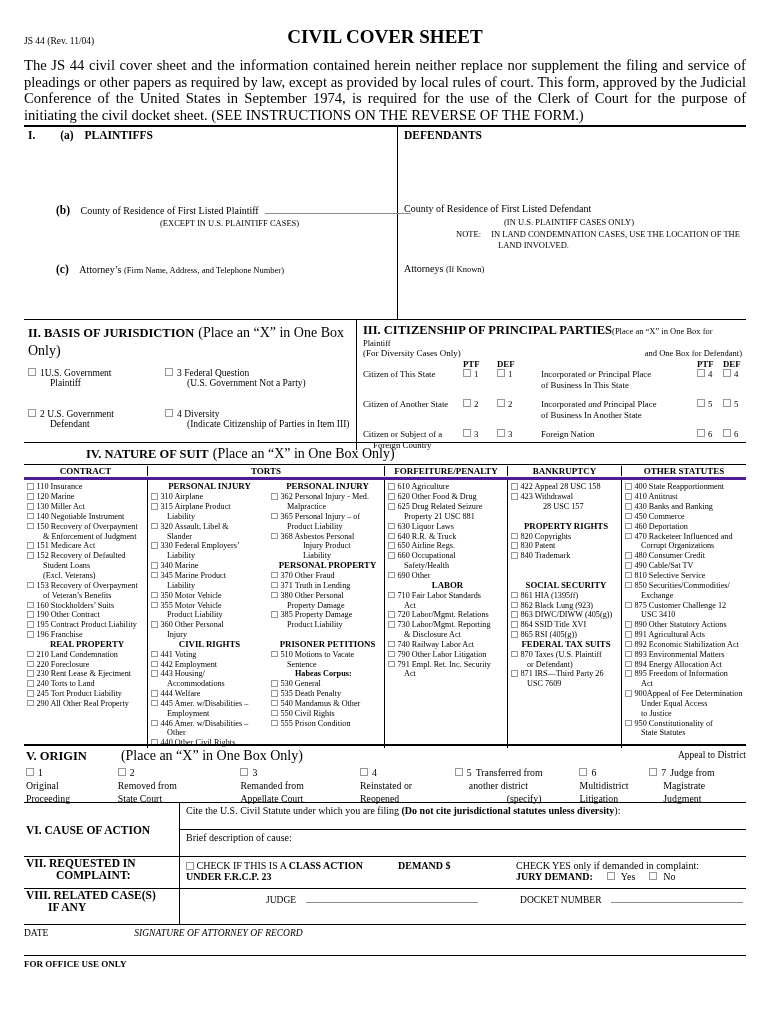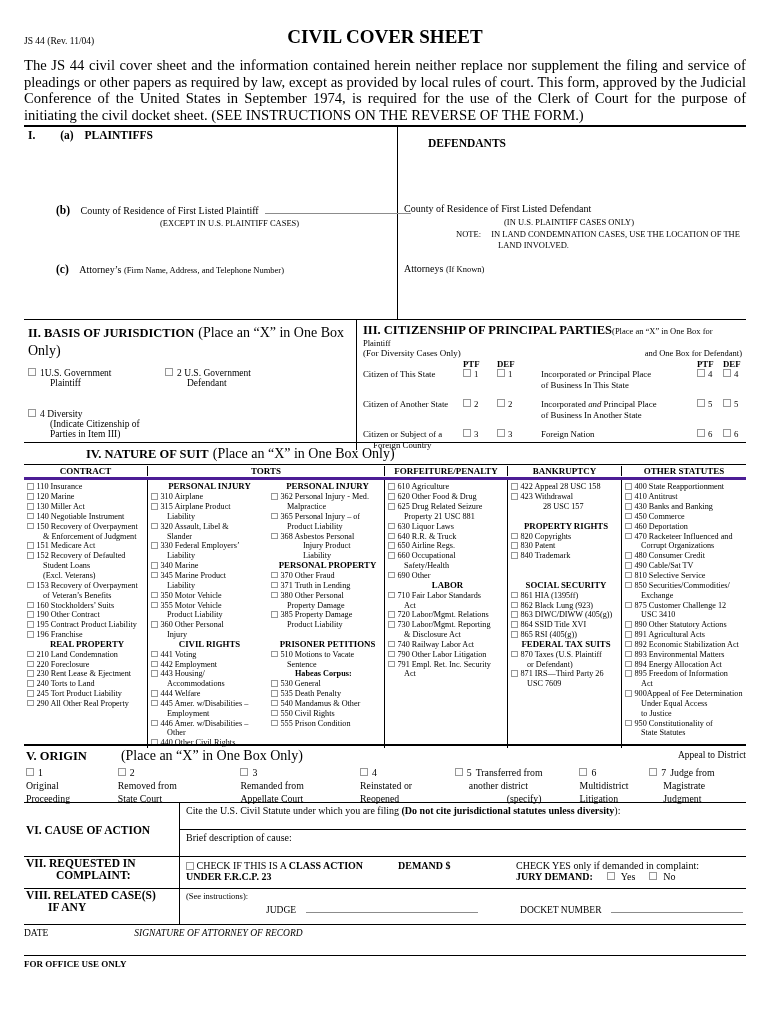--- a/index.html
+++ b/index.html
@@ -124,21 +124,21 @@
           <span class="fill-line" style="width:146px; margin-left:4px;"></span>
         </div>
         <div class="pos small" style="top:91px; left:136px;">(EXCEPT IN U.S. PLAINTIFF CASES)</div>
         <div class="pos" style="top:136px; left:32px;">
           <span class="t11b">(c)</span>
           <span style="margin-left:8px;">Attorney’s</span>
           <span class="small">(Firm Name, Address, and Telephone Number)</span>
         </div>
       </div>
       <div class="sec1-right">
-        <div class="pos t11b" style="top:10px; left:6px;margin-left:24px;">DEFENDANTS</div>
+        <div class="pos t11b" style="top:2px; left:6px;">DEFENDANTS</div>
         <div class="pos" style="top:76px; left:6px;">County of Residence of First Listed Defendant</div>
         <div class="pos small" style="top:90px; left:106px;">(IN U.S. PLAINTIFF CASES ONLY)</div>
         <div class="pos small" style="top:102px; left:58px;">
           <span>NOTE:</span>
           <span style="margin-left:8px;">IN LAND CONDEMNATION CASES, USE THE LOCATION OF THE</span>
         </div>
         <div class="pos small" style="top:113px; left:100px;">LAND INVOLVED.</div>
         <div class="pos" style="top:136px; left:6px;">
           <span>Attorneys</span>
           <span class="small">(If Known)</span>
@@ -152,20 +152,27 @@
           <span class="sec-title">II. BASIS OF JURISDICTION</span>
           <span class="hint">(Place an “X” in One Box Only)</span>
         </div>
         <div class="jur-opts">
           <div class="jur-opt">
             <div class="jur-line">
                 <span class="cb"></span>
                 <span><span>1</span><span>U.S. Government</span></span>
               </div>
             <div class="sub">Plaintiff</div>
+          </div>
+          <div class="jur-opt">
+            <div class="jur-line">
+                <span class="cb"></span>
+                <span><span>3</span> <span>Federal Question</span></span>
+              </div>
+            <div class="sub">(U.S. Government Not a Party)</div>
           </div>
           <div class="jur-opt">
             <div class="jur-line">
                 <span class="cb"></span>
                 <span><span>2</span> <span>U.S. Government</span></span>
               </div>
             <div class="sub">Defendant</div>
           </div>
           <div class="jur-opt">
             <div class="jur-line">
@@ -910,21 +917,20 @@
         </div>
       </div>
     </div>
 
     <div class="sec8 lblcol">
       <div class="lc">
         <div>VIII. RELATED CASE(S)</div>
         <div style="padding-left:22px;">IF ANY</div>
       </div>
       <div class="rc">
-        <div class="small">(See instructions):</div>
         <div class="judge-row">
           <span>JUDGE</span>
           <span class="fill-line" style="width:172px; margin-left:10px;"></span>
           <span style="margin-left:42px;">DOCKET NUMBER</span>
           <span class="fill-line" style="width:132px; margin-left:10px;"></span>
         </div>
       </div>
     </div>
 
     <div class="sigrow">

